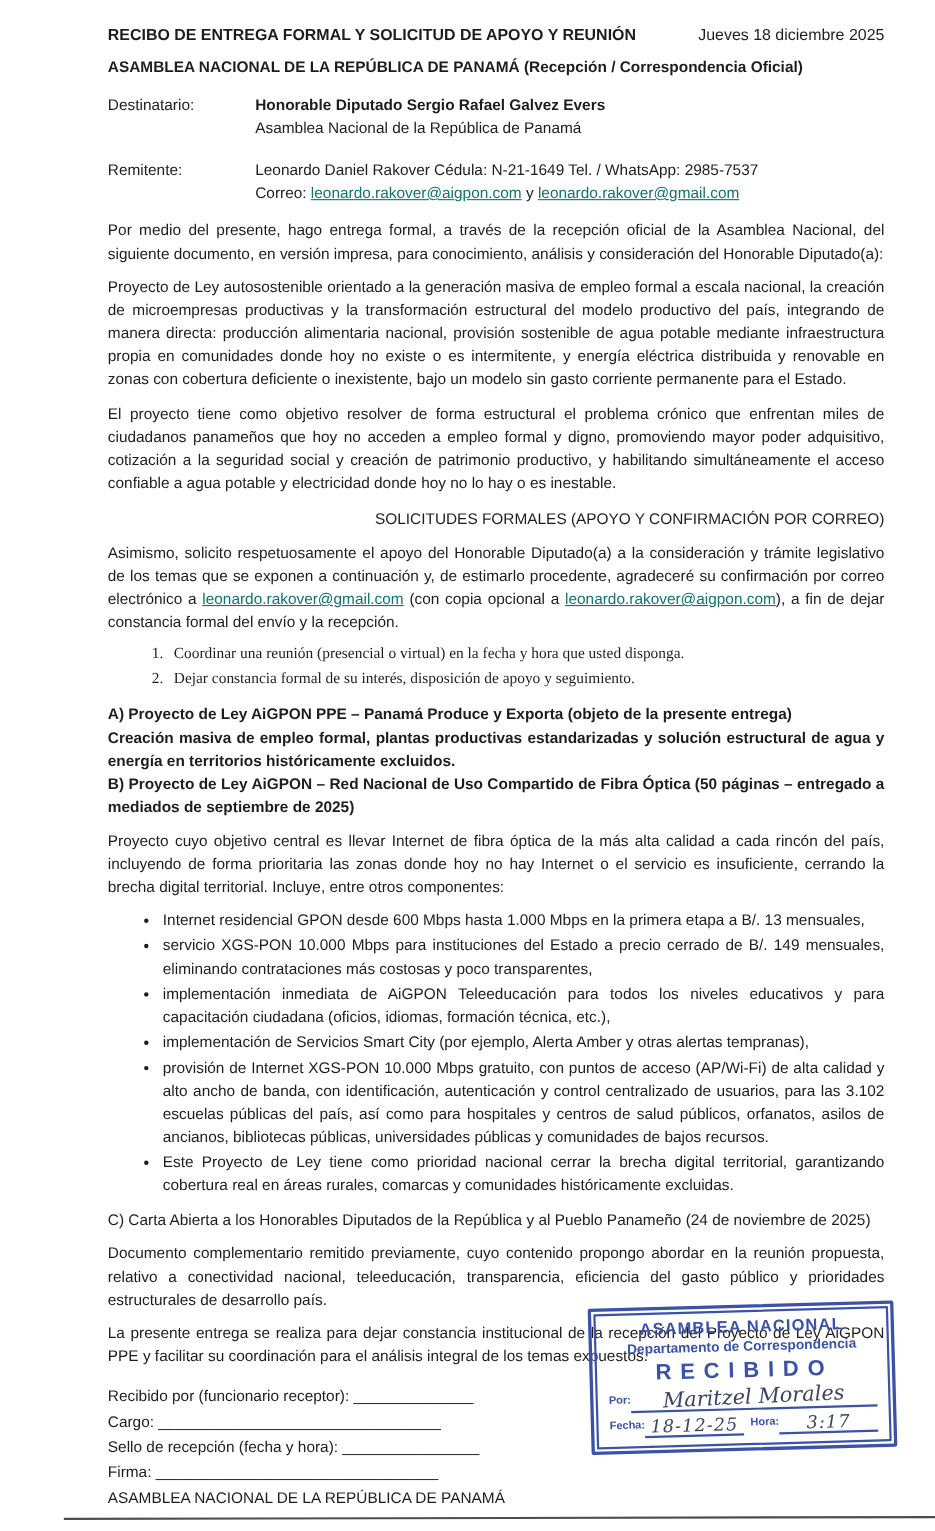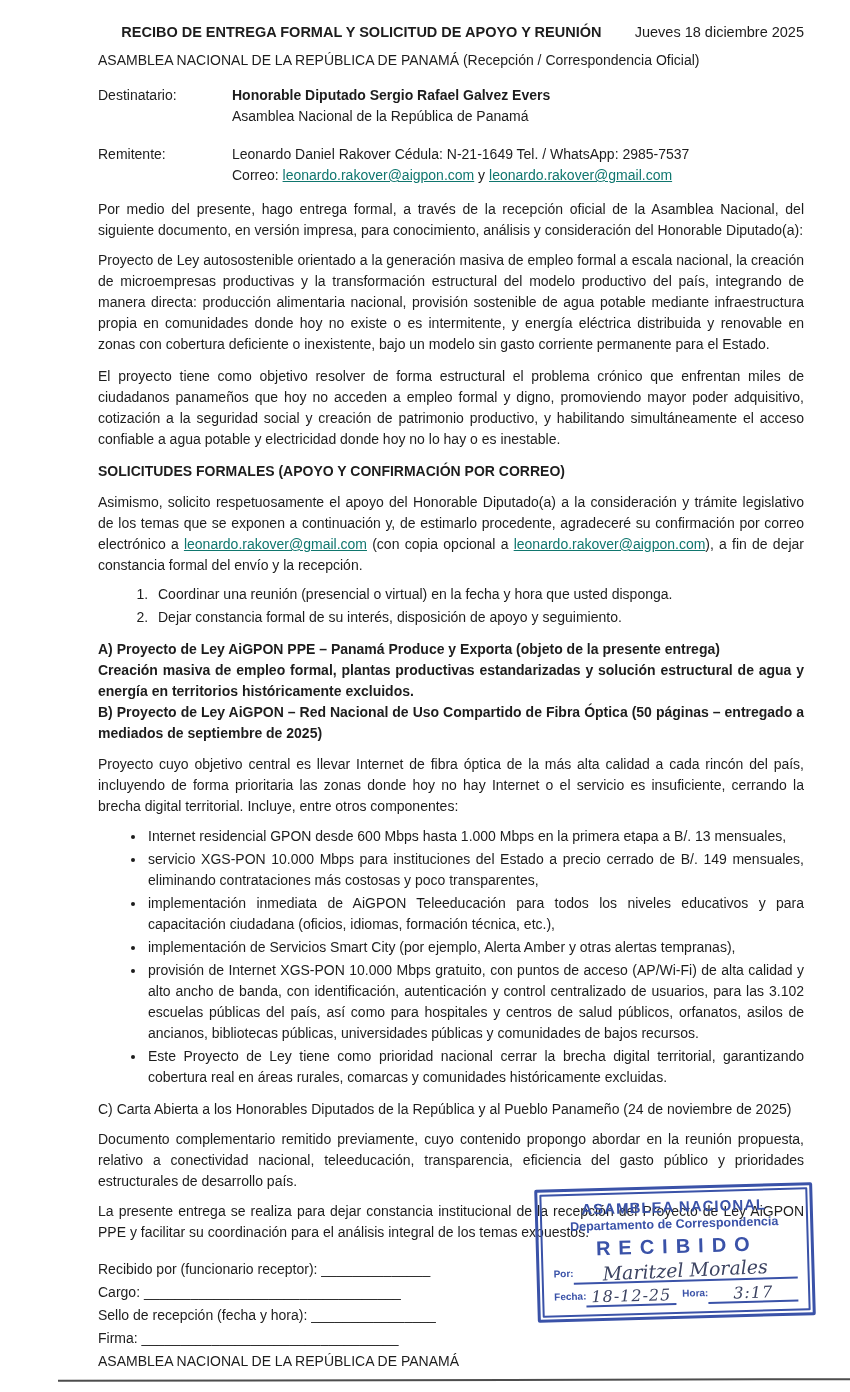--- a/index.html
+++ b/index.html
@@ -5,38 +5,38 @@
   html,body { margin:0; padding:0; background:#e9e9e9; }
   .page {
     position:relative; width:850px; height:1392px; margin:0 auto;
     background:#ffffff; overflow:hidden;
     font-family:"Liberation Sans", sans-serif;
     font-size:14px; line-height:21px; color:#1d1d1d;
   }
   .content { position:absolute; left:98px; top:22px; width:706px; }
 
   .header-row { display:flex; align-items:baseline; margin-bottom:7px; }
-  .doc-title { flex:1; text-align:center; font-weight:bold; font-size:14.5px; }
+  .doc-title { flex:1; font-weight:bold; font-size:14.5px; }
   .doc-date { white-space:nowrap; margin-left:10px; font-size:14.5px;text-align:center; }
 
-  .org-line { margin-bottom:14px; }
+  .org-line { margin-bottom:14px;font-weight:bold; }
 
   .addr { display:grid; grid-template-columns:102px 1fr; margin-bottom:6px; }
   .addr-vals div { margin:0;padding-left:32px; }
   .bold { font-weight:bold; }
   .remit-block { margin-top:17px; margin-bottom:13px; }
 
   p.body { margin:0 0 9px 0; text-align:justify; }
   p.tight { margin:0; }
-  .center-head { text-align:left; margin:11px 0 10px 0;font-weight:bold; }
+  .center-head { text-align:right; margin:11px 0 10px 0; }
 
   a.doclink, .doclink { color:#0f766e; text-decoration:underline; cursor:pointer; }
 
   ol.numbered { margin:2px 0 11px 0; padding-left:54px; }
-  ol.numbered li { padding-left:6px; margin-bottom:2px; }
+  ol.numbered li { padding-left:6px; margin-bottom:2px;font-family:Liberation Serif, serif; }
 
   .section-block { margin:0 0 10px 0;font-weight:bold; }
   .section-block div { text-align:justify; }
 
   ul.bullets { margin:3px 0 11px 0; padding-left:48px; list-style-type:disc; }
   ul.bullets li { padding-left:2px; margin-bottom:2px; text-align:justify; }
 
   .receipt-form { margin-top:15px; line-height:23px; }
 
   

